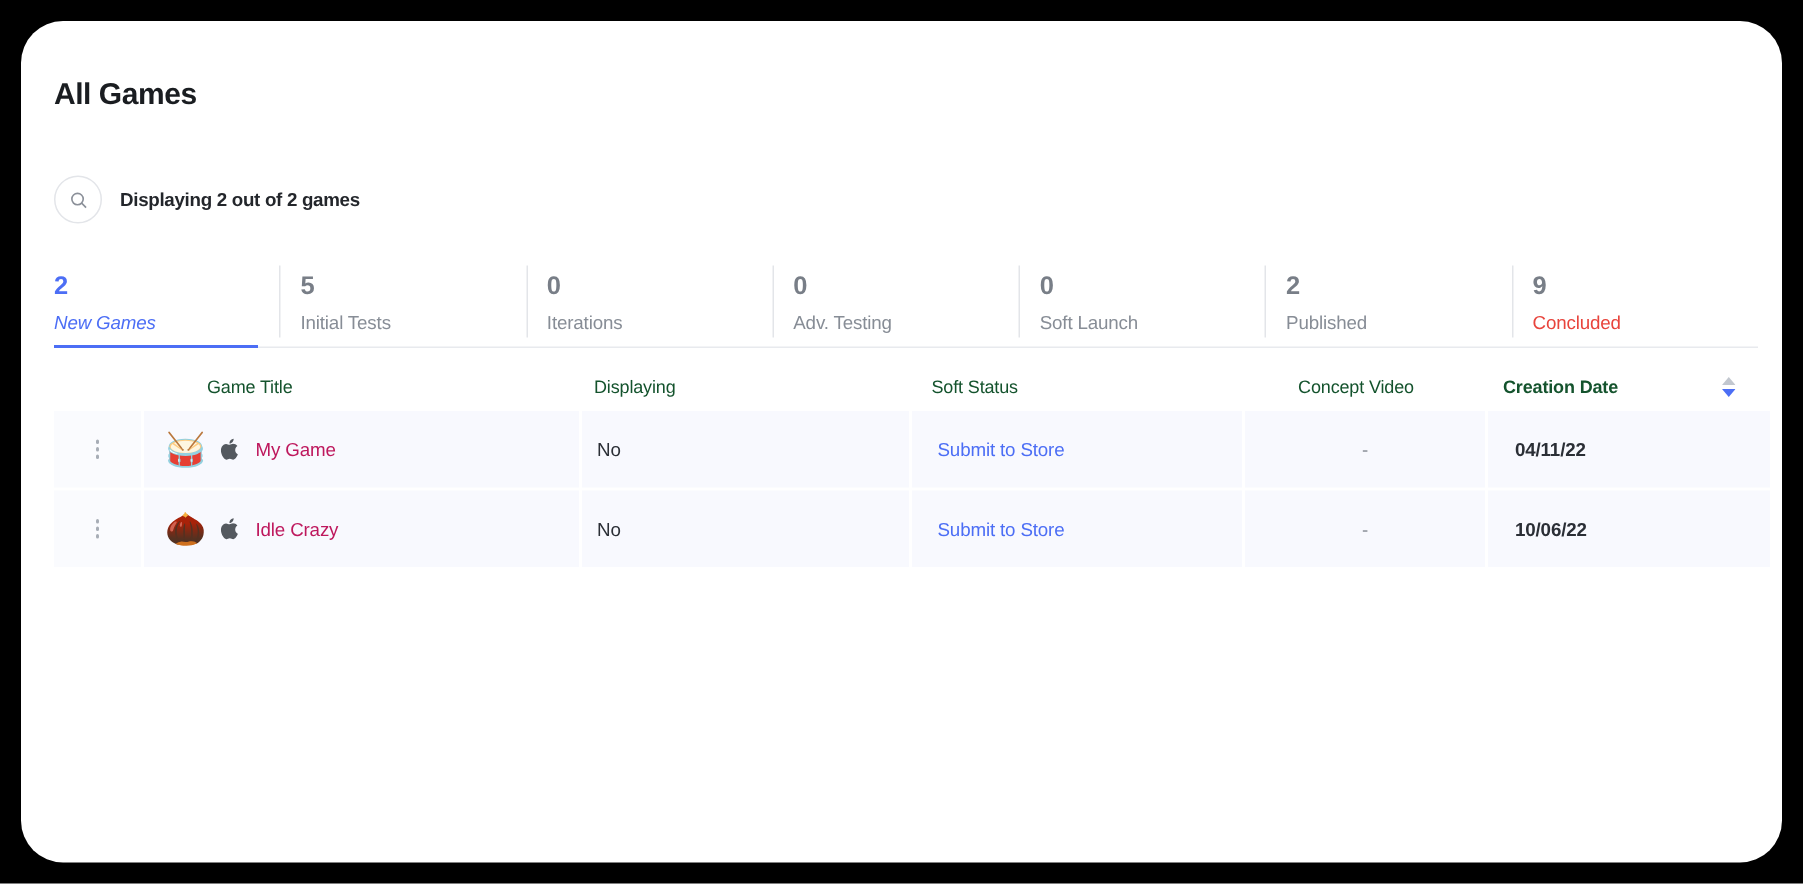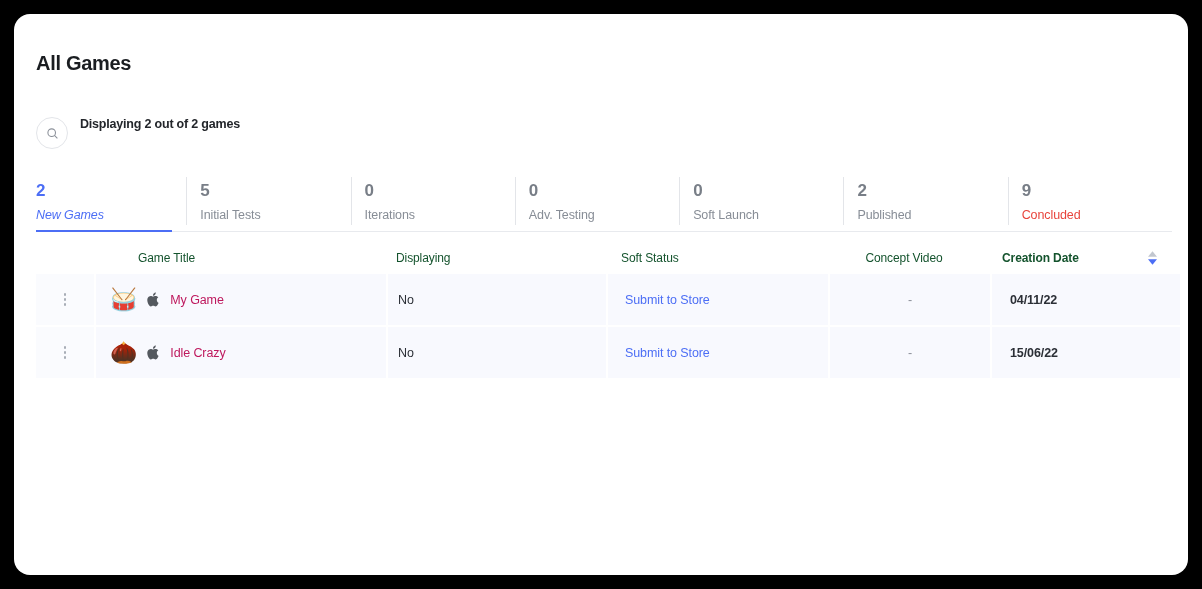--- a/index.html
+++ b/index.html
@@ -16,21 +16,21 @@
     -webkit-font-smoothing: antialiased;
   }
 
   .app-card {
     position: absolute;
     left: 14px;
     top: 14px;
     width: 1174px;
     height: 561px;
     background: #ffffff;
-    border-radius: 16px;
+    border-radius: 28px;
     overflow: hidden;
   }
 
   
   .header {
     position: absolute;
     left: 0; top: 0;
     width: 100%;
     height: 86px;
   }
@@ -80,21 +80,21 @@
     cursor: pointer;
     color: #9aa0a8;
   }
 
   
   .search-row {
     position: absolute;
     left: 22px;
     top: 103px;
     display: flex;
-    align-items: flex-start;
+    align-items: center;
     gap: 12px;
   }
 
   .search-circle {
     width: 32px;
     height: 32px;
     border-radius: 50%;
     border: 1px solid #e3e5e9;
     background: #ffffff;
     display: flex;
@@ -400,19 +400,19 @@
       </div>
       <div class="gap-cell"></div>
       <div class="td col-promo">No</div>
       <div class="gap-cell"></div>
       <div class="td col-status">
         <span class="store-link">Submit to Store</span>
       </div>
       <div class="gap-cell"></div>
       <div class="td col-video">-</div>
       <div class="gap-cell"></div>
-      <div class="td col-date">15/06/22</div>
+      <div class="td col-date">10/06/22</div>
       <div class="td col-sort"></div>
     </div>
 
   </div>
 
 </div>
 
 </body></html>

